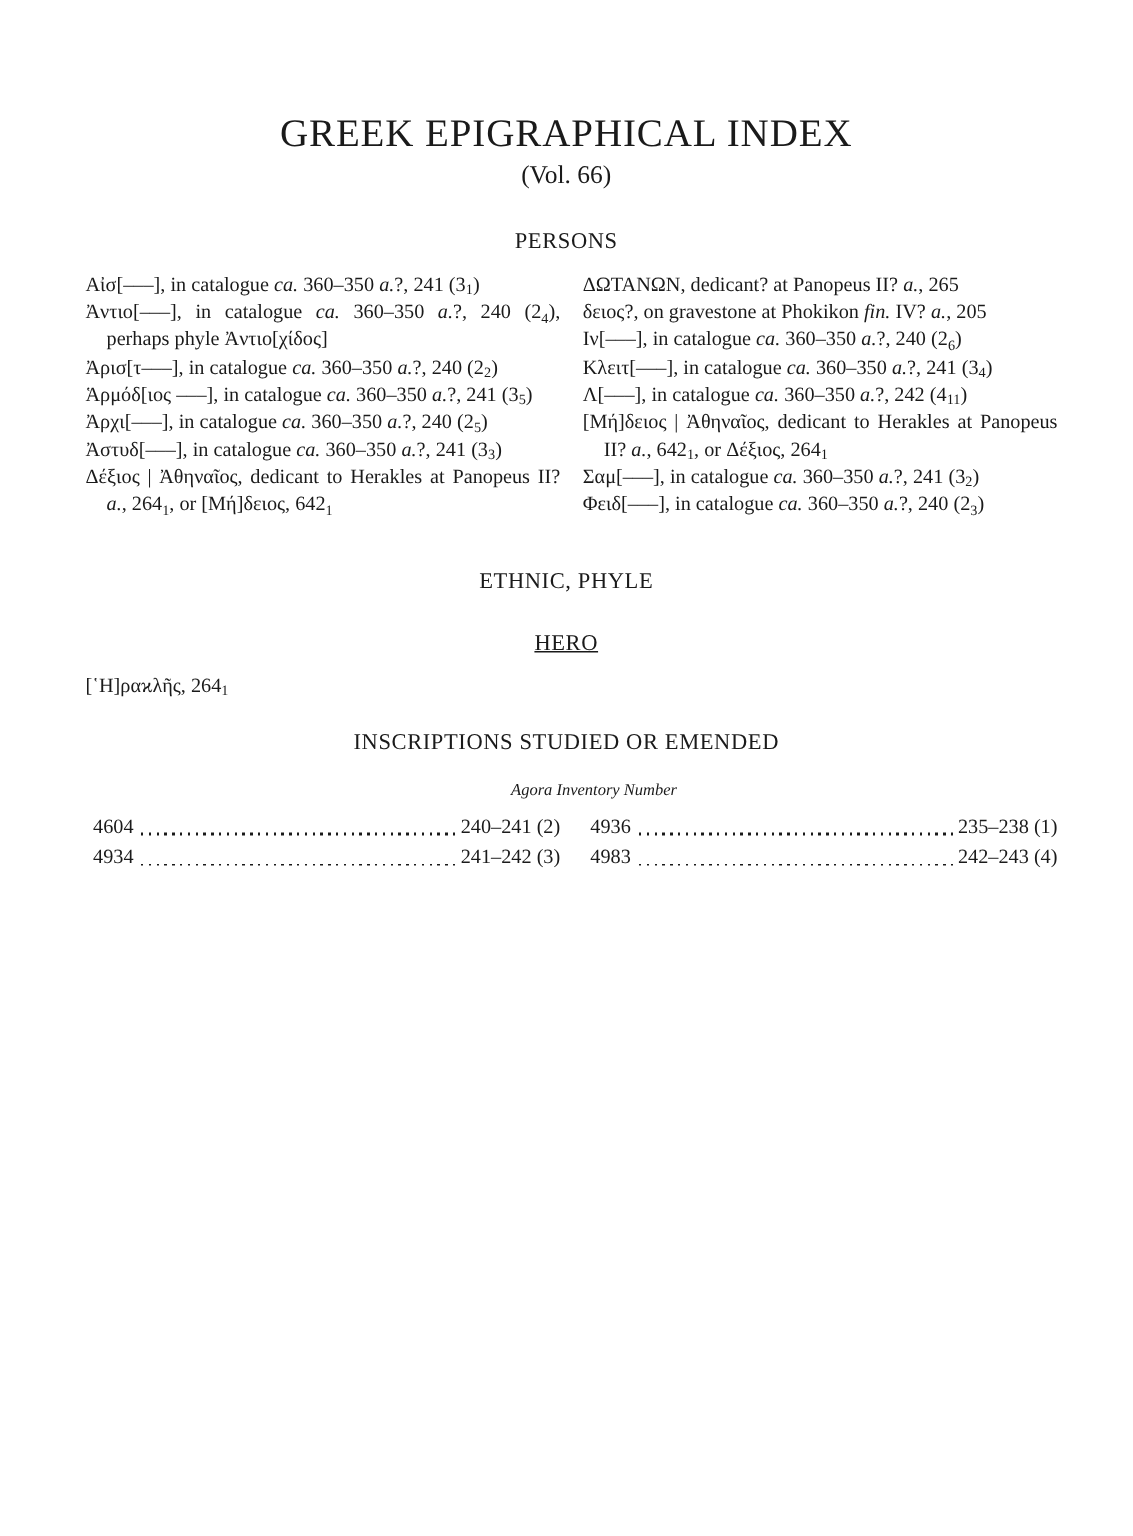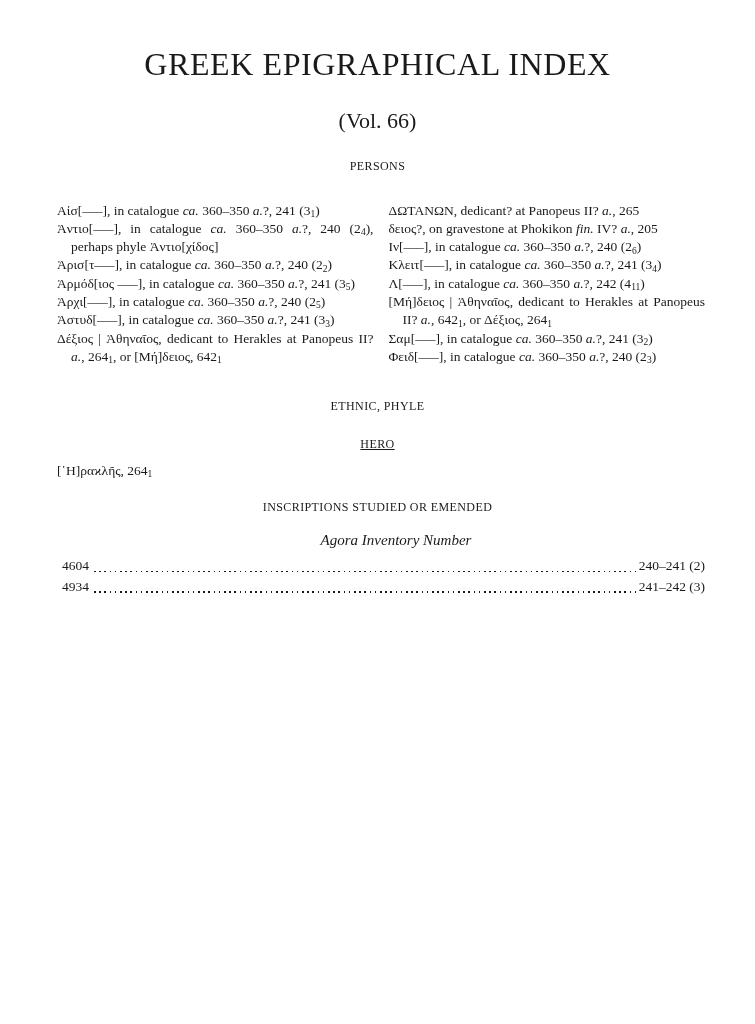--- a/index.html
+++ b/index.html
@@ -9,48 +9,48 @@
     color: #1a1a1a;
     font-family: "Liberation Serif", "DejaVu Serif", serif;
   }
   .page {
     position: relative;
     width: 755px; height: 1024px;
     background: #ffffff;
     overflow: hidden;
   }
   .title {
-    padding-top: 48px;
+    padding-top: 76px;
     text-align: center;
-    font-size: 32px;
+    font-size: 26px;
     font-weight: 400;
     letter-spacing: 0.6px;
     line-height: 1;
   }
   .volume {
-    margin-top: 28px;
+    margin-top: 5px;
     text-align: center;
-    font-size: 22px;
+    font-size: 17px;
     line-height: 1.2;
   }
   .sect {
     text-align: center;
-    font-size: 12px;
+    font-size: 15px;
     font-weight: 400;
     letter-spacing: 0.4px;
     line-height: 1.1;
   }
   .sect-persons { margin-top: 26px; }
   .sect-ethnic  { margin-top: 34px; }
   .sect-hero    { margin-top: 25px; text-decoration: underline; }
   .sect-inscr   { margin-top: 21px; }
   .cols {
     display: flex;
     gap: 15px;
-    margin: 28px 50px 0 57px;
+    margin: 11px 50px 0 57px;
   }
   .col { flex: 1; min-width: 0; }
   .entry {
     font-size: 13.5px;
     line-height: 18.3px;
     text-align: justify;
     padding-left: 14px;
     text-indent: -14px;
     hyphens: manual;
     -webkit-hyphens: manual;
@@ -62,21 +62,21 @@
     vertical-align: baseline;
     position: relative;
     top: 0.25em;
   }
   .plain-entries { margin: 9px 50px 0 57px; }
   .plain-entries .entry { text-align: left; line-height: 19.5px; }
   .subhead {
     margin-top: 17px;
     text-align: center;
     font-style: italic;
-    font-size: 15px;
+    font-size: 11px;
     line-height: 1.2;
     margin-left: 37px;
   }
   .inv-cols {
     display: flex;
     gap: 15px;
     margin: 7px 50px 0 57px;
   }
   .inv-col { flex: 1; min-width: 0; }
   .invrow {
@@ -143,15 +143,27 @@
           <span class="invnum">4604</span>
           <span class="leader"></span>
           <span class="invref">240–241 (2)</span>
         </div>
         <div class="invrow">
           <span class="invnum">4934</span>
           <span class="leader"></span>
           <span class="invref">241–242 (3)</span>
         </div>
       </div>
+    <div class="inv-col">
+        <div class="invrow">
+          <span class="invnum">4936</span>
+          <span class="leader"></span>
+          <span class="invref">235–238 (1)</span>
+        </div>
+        <div class="invrow">
+          <span class="invnum">4983</span>
+          <span class="leader"></span>
+          <span class="invref">242–243 (4)</span>
+        </div>
+      </div>
   </div>
 
 </div>
 
 </body></html>

